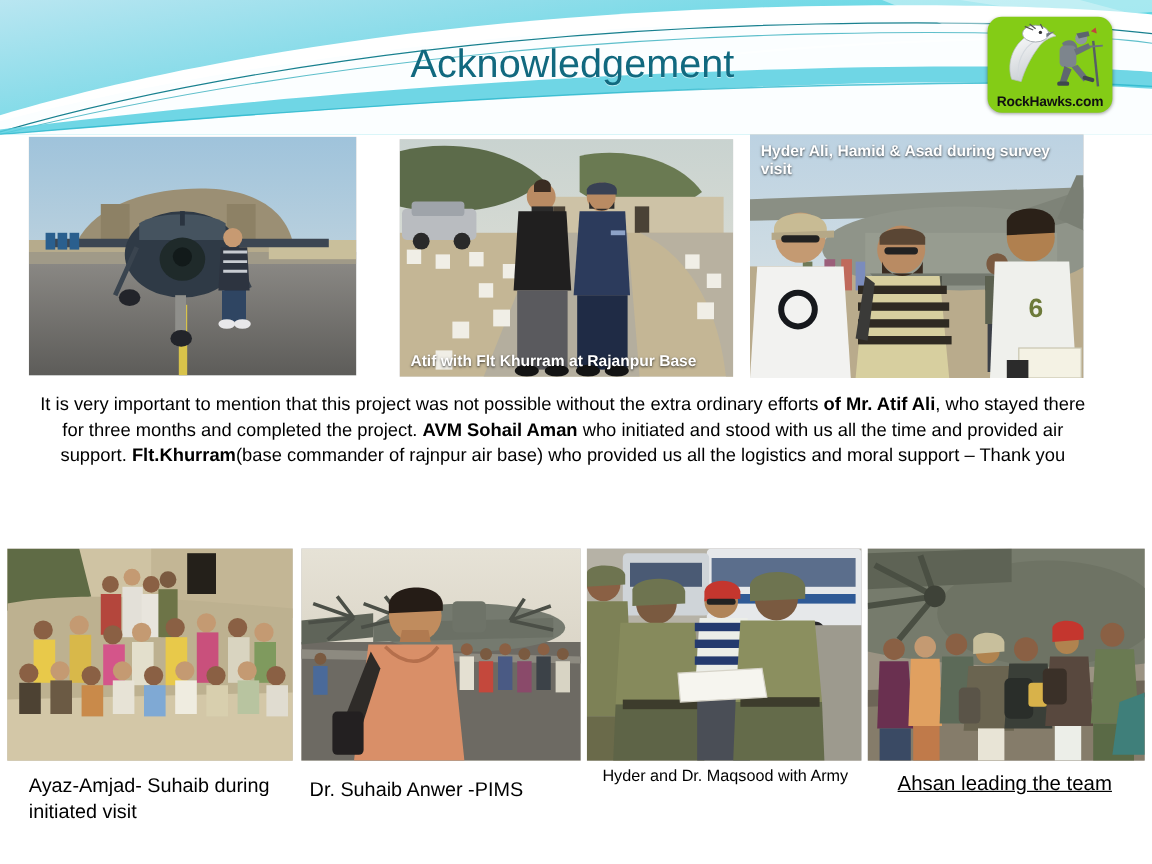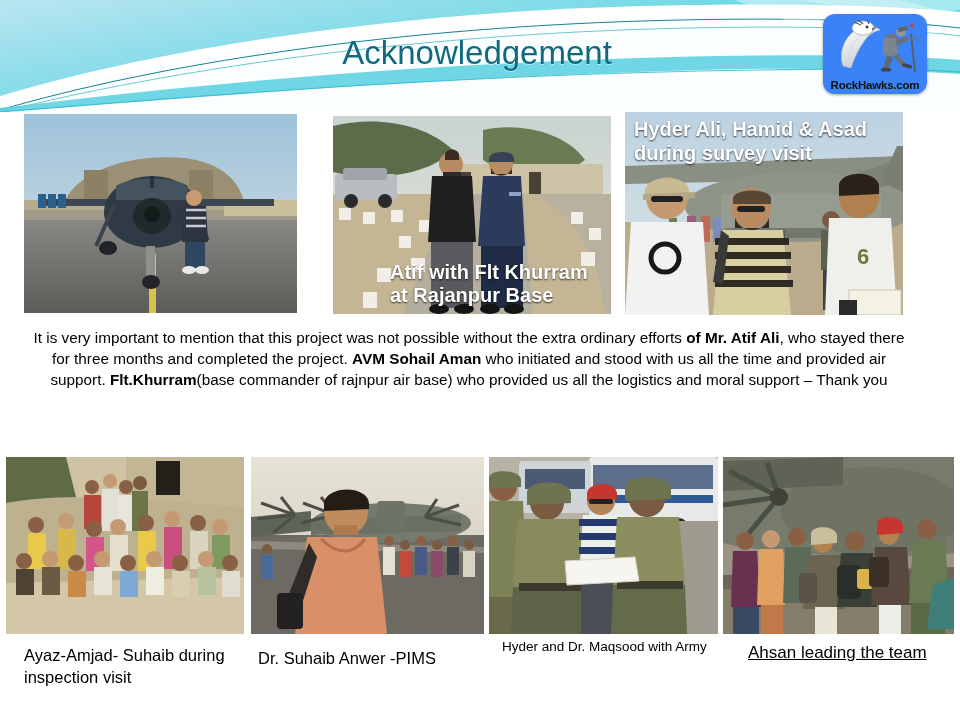--- a/index.html
+++ b/index.html
@@ -38,44 +38,44 @@
   .title-misc{
     position:absolute;left:0;top:415px;width:960px;
     text-align:center;
     font-size:31px;line-height:1;
     color:#11697f;
   }
 
   
   .logo{
     position:absolute;left:823px;top:14px;width:104px;height:80px;
-    background:#3b82f6;
+    background:#84cc16;
     border-radius:12px;
     box-shadow:0 1px 3px rgba(0,0,0,.35);
     overflow:hidden;
   }
   .logo .art{position:absolute;left:0;top:0;width:104px;height:62px;}
   .logo .wordmark{
     position:absolute;left:0;bottom:3px;width:104px;text-align:center;
     font-size:11.5px;font-weight:bold;color:#111;
     font-family:"Liberation Sans", sans-serif;
     letter-spacing:-.2px;
   }
 
   
   .photo{position:absolute;overflow:hidden;background:#cfcfcf;}
   .photo svg{display:block;}
   .cap-in{
     position:absolute;left:9px;right:8px;
-    color:#ffffff;font-weight:bold;font-size:20px;line-height:1.18;
+    color:#ffffff;font-weight:bold;font-size:13px;line-height:1.18;
     text-shadow:0 1px 2px rgba(0,0,0,.75);
     font-family:"Liberation Sans", sans-serif;
   }
   .cap-in.top{top:6px;}
-  .cap-in.bottom{bottom:6px;margin-left:48px;}
+  .cap-in.bottom{bottom:6px;}
 
   
   .body-text{
     position:absolute;left:24px;top:327px;width:890px;
     font-size:15.3px;line-height:1.38;color:#000;
     font-family:"Liberation Sans", sans-serif;
     text-align:center;
   }
   .body-text b{font-weight:bold;}
 
@@ -531,18 +531,18 @@
         <rect x="156" y="148" width="22" height="29" fill="#eceee8"></rect>
         <circle cx="204" cy="72" r="10" fill="#8a6044"></circle>
         <path d="M190,84 L222,84 L226,146 L186,146 Z" fill="#6a7a52"></path>
         <rect x="188" y="146" width="34" height="31" fill="#5a6a46"></rect>
       </g>
 
       <path d="M210,128 L231,120 L231,172 L204,172 Z" fill="#3f7f7a"></path>
     </svg>
   </div>
 
-  <div class="cap-out cap-a">Ayaz-Amjad- Suhaib during inspection visit</div>
+  <div class="cap-out cap-a">Ayaz-Amjad- Suhaib during initiated visit</div>
   <div class="cap-out cap-b">Dr. Suhaib Anwer -PIMS</div>
   <div class="cap-out cap-c">Hyder and Dr. Maqsood with Army</div>
   <div class="cap-out cap-d">Ahsan leading the team</div>
 
 </div>
 
 </body></html>

